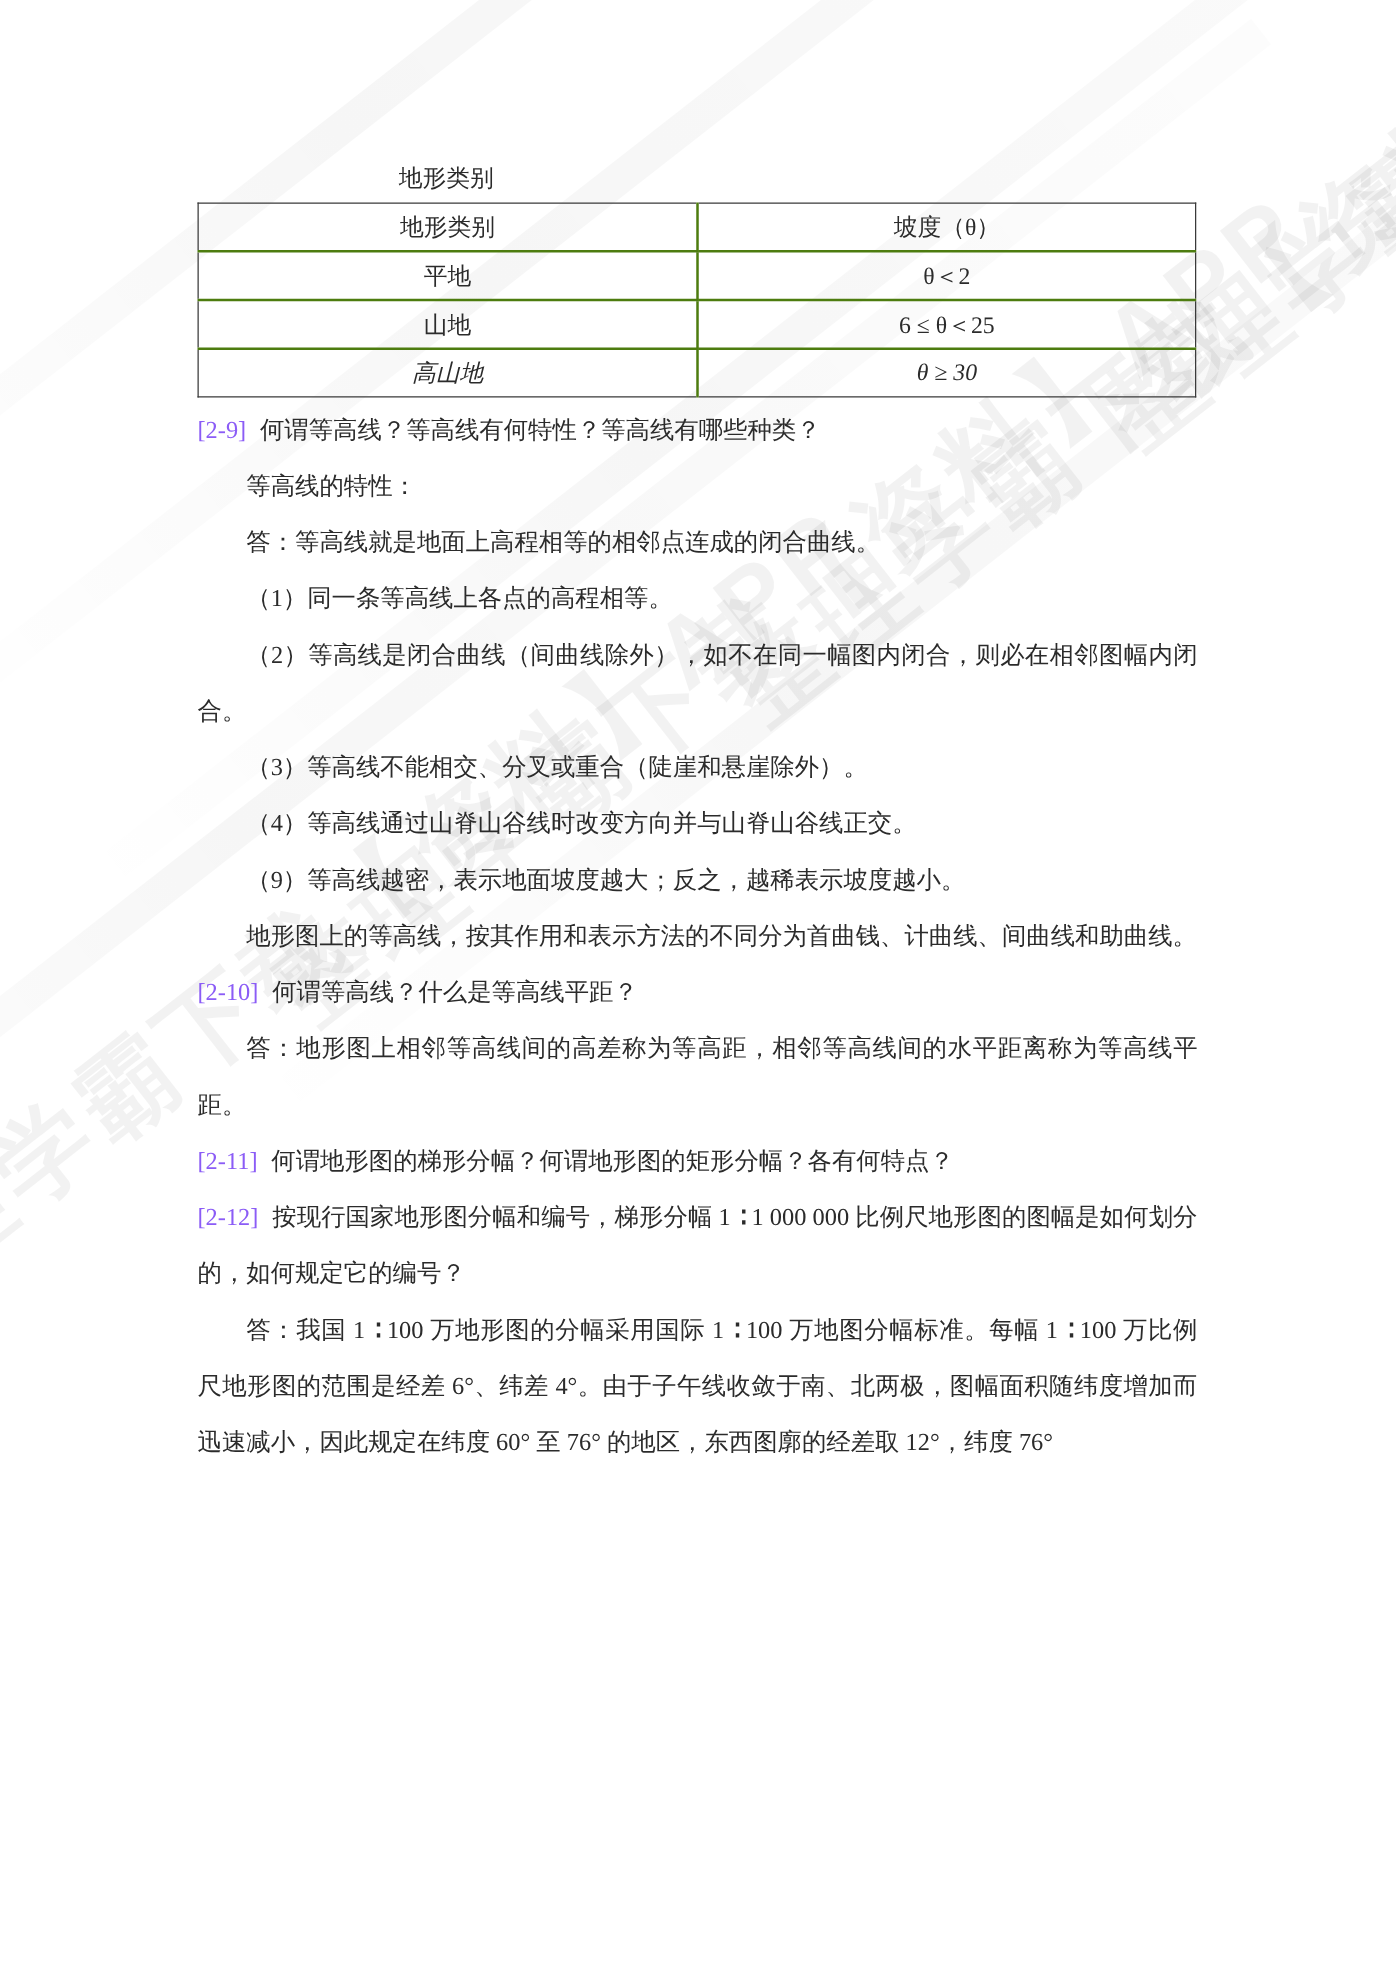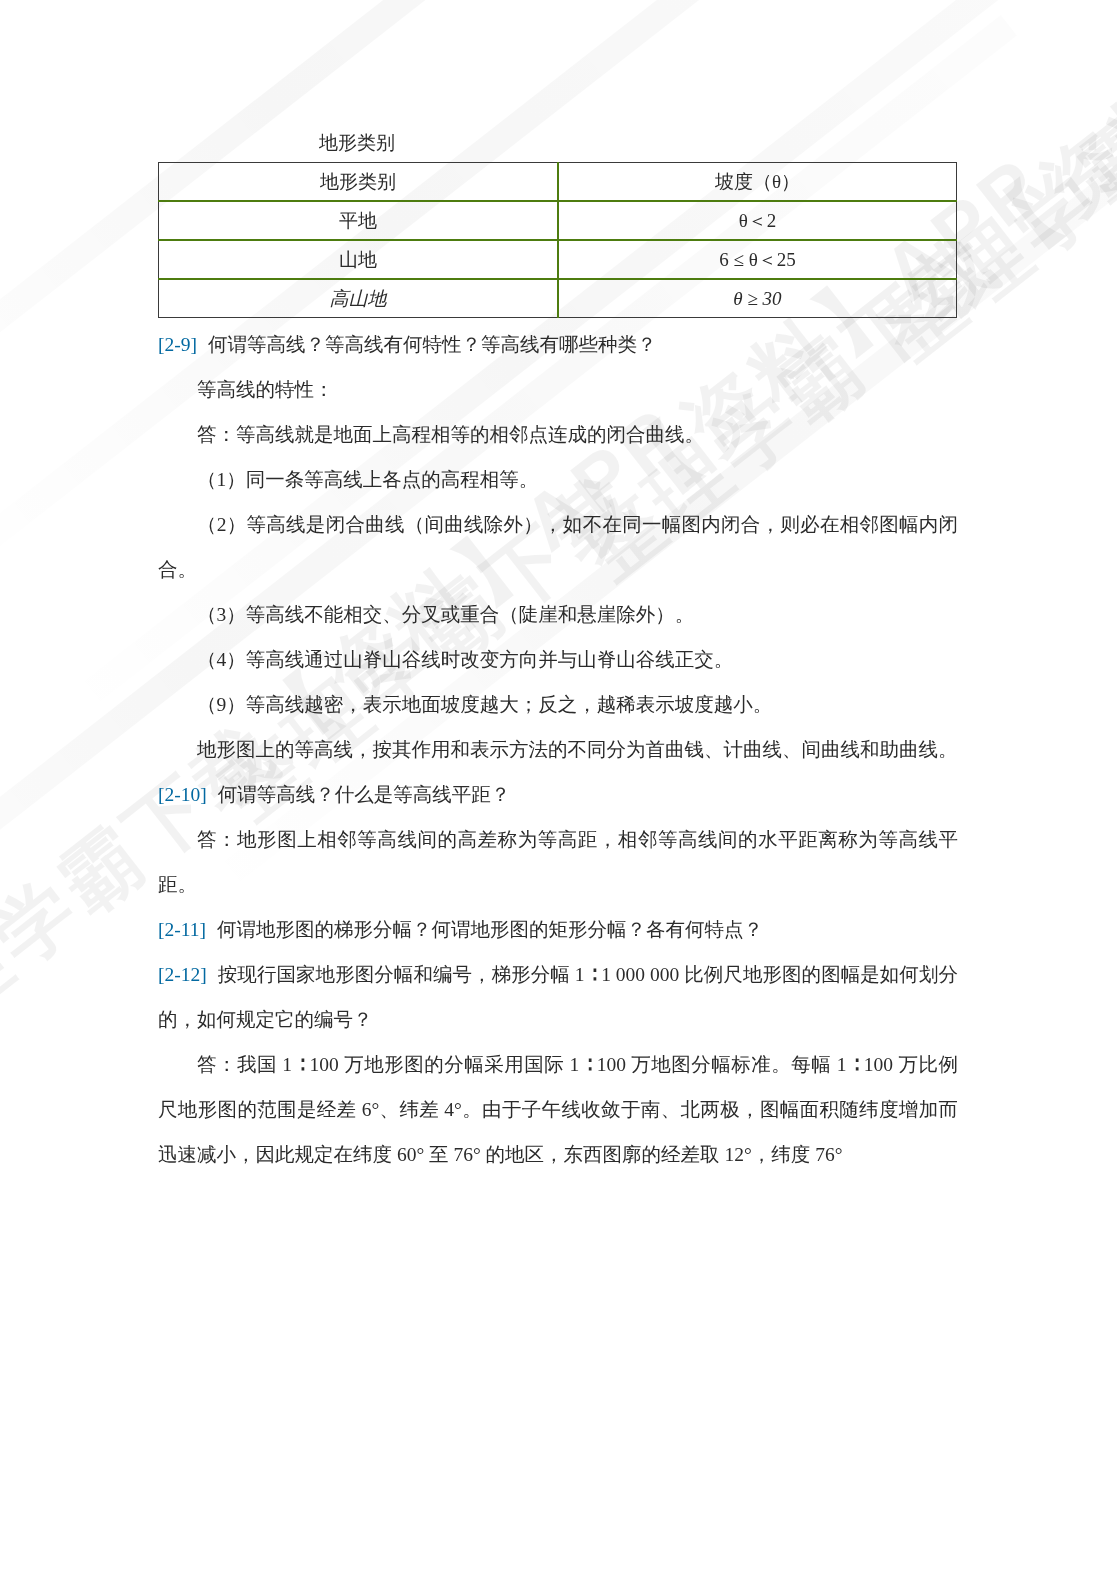--- a/index.html
+++ b/index.html
@@ -109,21 +109,21 @@
     margin: 0 0 0 0;
     font-size: 19.5px;
     line-height: 45px;
     text-align: justify;
     text-justify: inter-ideograph;
     color: #2b2b2b;
   }
   p.ind1 { text-indent: 39px; }
   p.q { text-indent: 0px; }
   .qnum {
-    color: #0369a1;
+    color: #8b5cf6;
     margin-right: 11px;
     font-family: "Liberation Serif", "DejaVu Serif", serif;
   }
 </style>
 </head>
 <body>
 
 <div class="page">
 
   <div class="watermark">

